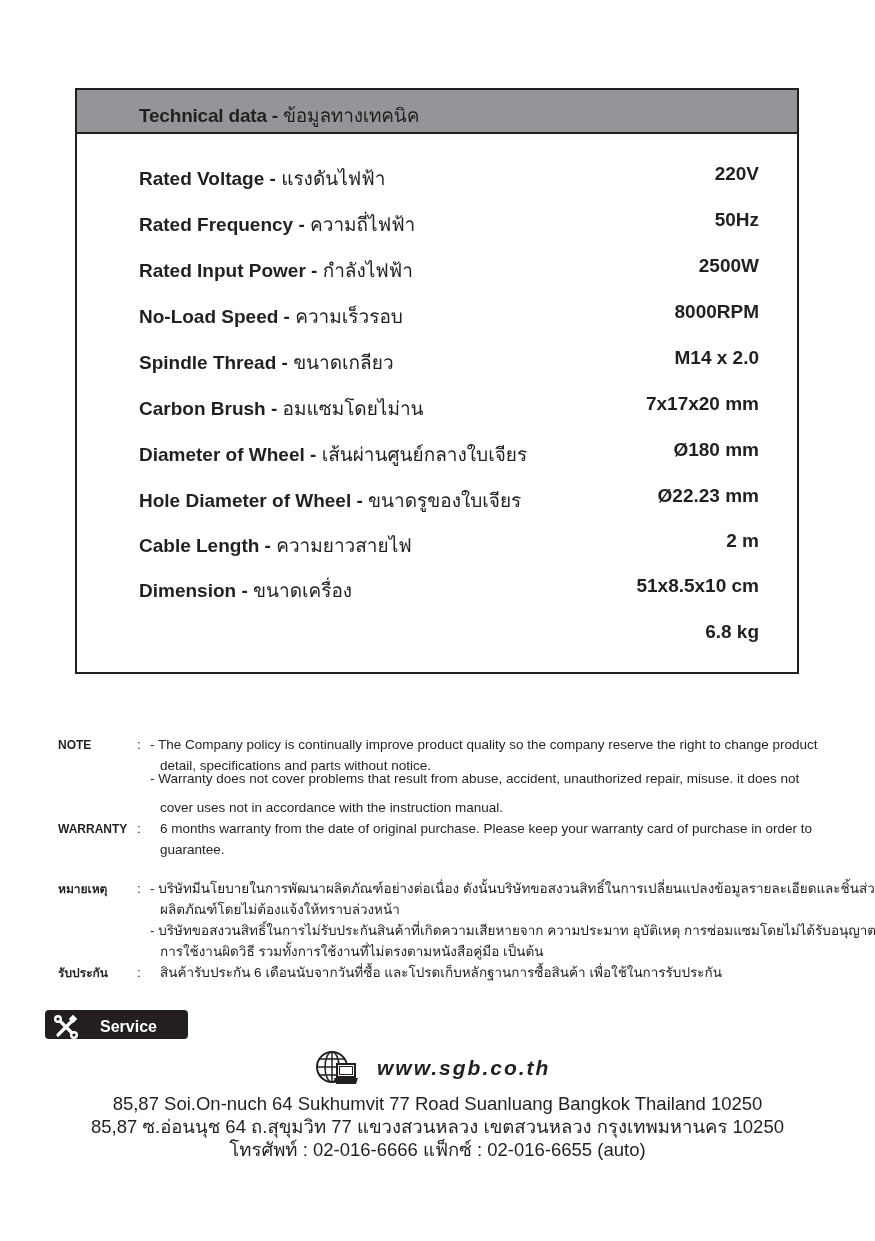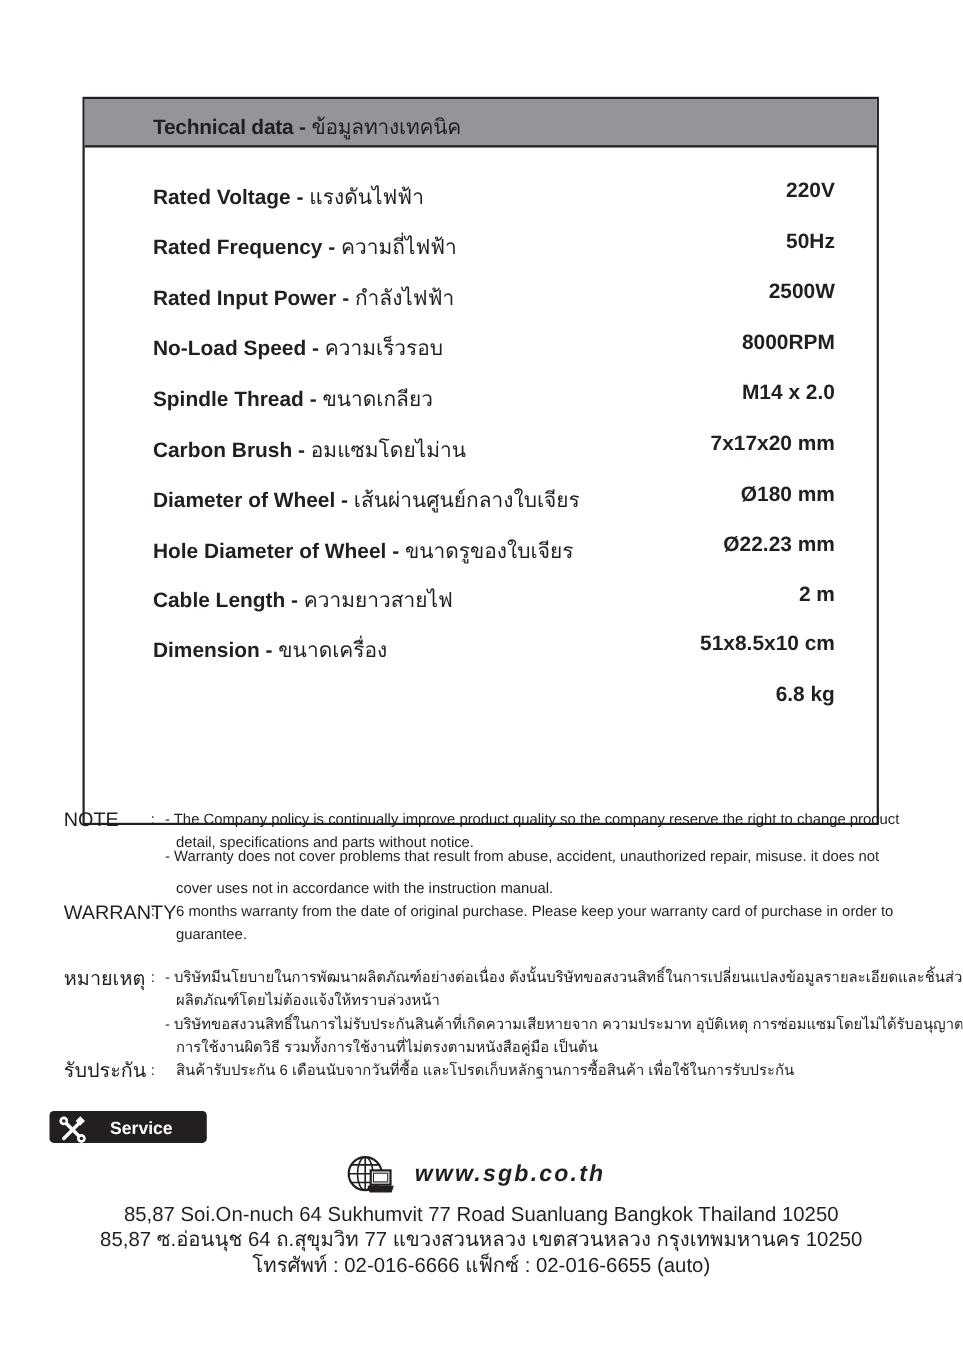--- a/index.html
+++ b/index.html
@@ -1,35 +1,35 @@
 <!DOCTYPE html>
 <html><head>
 <meta charset="utf-8">
 <style>
   html, body { margin:0; padding:0; background:#ffffff; }
   body { width:875px; height:1241px; position:relative; overflow:hidden;
          font-family:"Liberation Sans", sans-serif; color:#231f20; }
 
-  .spec-box { position:absolute; left:75px; top:88px; width:724px; height:662px;
+  .spec-box { position:absolute; left:75px; top:88px; width:724px; height:586px;
               border:2px solid #231f20; box-sizing:border-box; background:#fff; }
   .spec-header { position:absolute; left:0; top:0; right:0; height:42px;
                  background:#939598; border-bottom:2px solid #231f20; }
   .spec-header .title { position:absolute; left:62px; top:10px; font-size:19px;
                         font-weight:bold; letter-spacing:-0.2px; }
   .spec-header .title .th { font-weight:normal; }
 
   .spec-row { position:absolute; left:62px; right:38px; height:30px;
               font-size:19px; }
   .spec-row .label { position:absolute; left:0; top:0; font-weight:bold; white-space:nowrap; }
   .spec-row .label .th { font-weight:normal; }
   .spec-row .value { position:absolute; right:0; top:0; font-weight:bold; white-space:nowrap; }
 
   .notes { position:absolute; left:58px; top:734px; width:780px; font-size:13.5px; line-height:21px; }
   .note-line { position:absolute; white-space:nowrap; }
-  .note-key { position:absolute; font-weight:normal; font-size:18px; }
+  .note-key { position:absolute; font-weight:bold; font-size:12px; }
   .note-colon { position:absolute; }
 
   .service-badge { position:absolute; left:45px; top:1010px; width:143px; height:29px;
                    background:#231f20; border-radius:4px; color:#fff; }
   .service-badge .icon { position:absolute; left:8px; top:4px; width:26px; height:26px; }
   .service-badge .label { position:absolute; left:55px; top:8px; font-weight:bold; font-size:16px; }
 
   .web { position:absolute; left:315px; top:1050px; height:36px; }
   .web .globe { position:absolute; left:0; top:0; width:44px; height:36px; }
   .web .url { position:absolute; left:62px; top:6px; font-size:21px; font-weight:bold;

